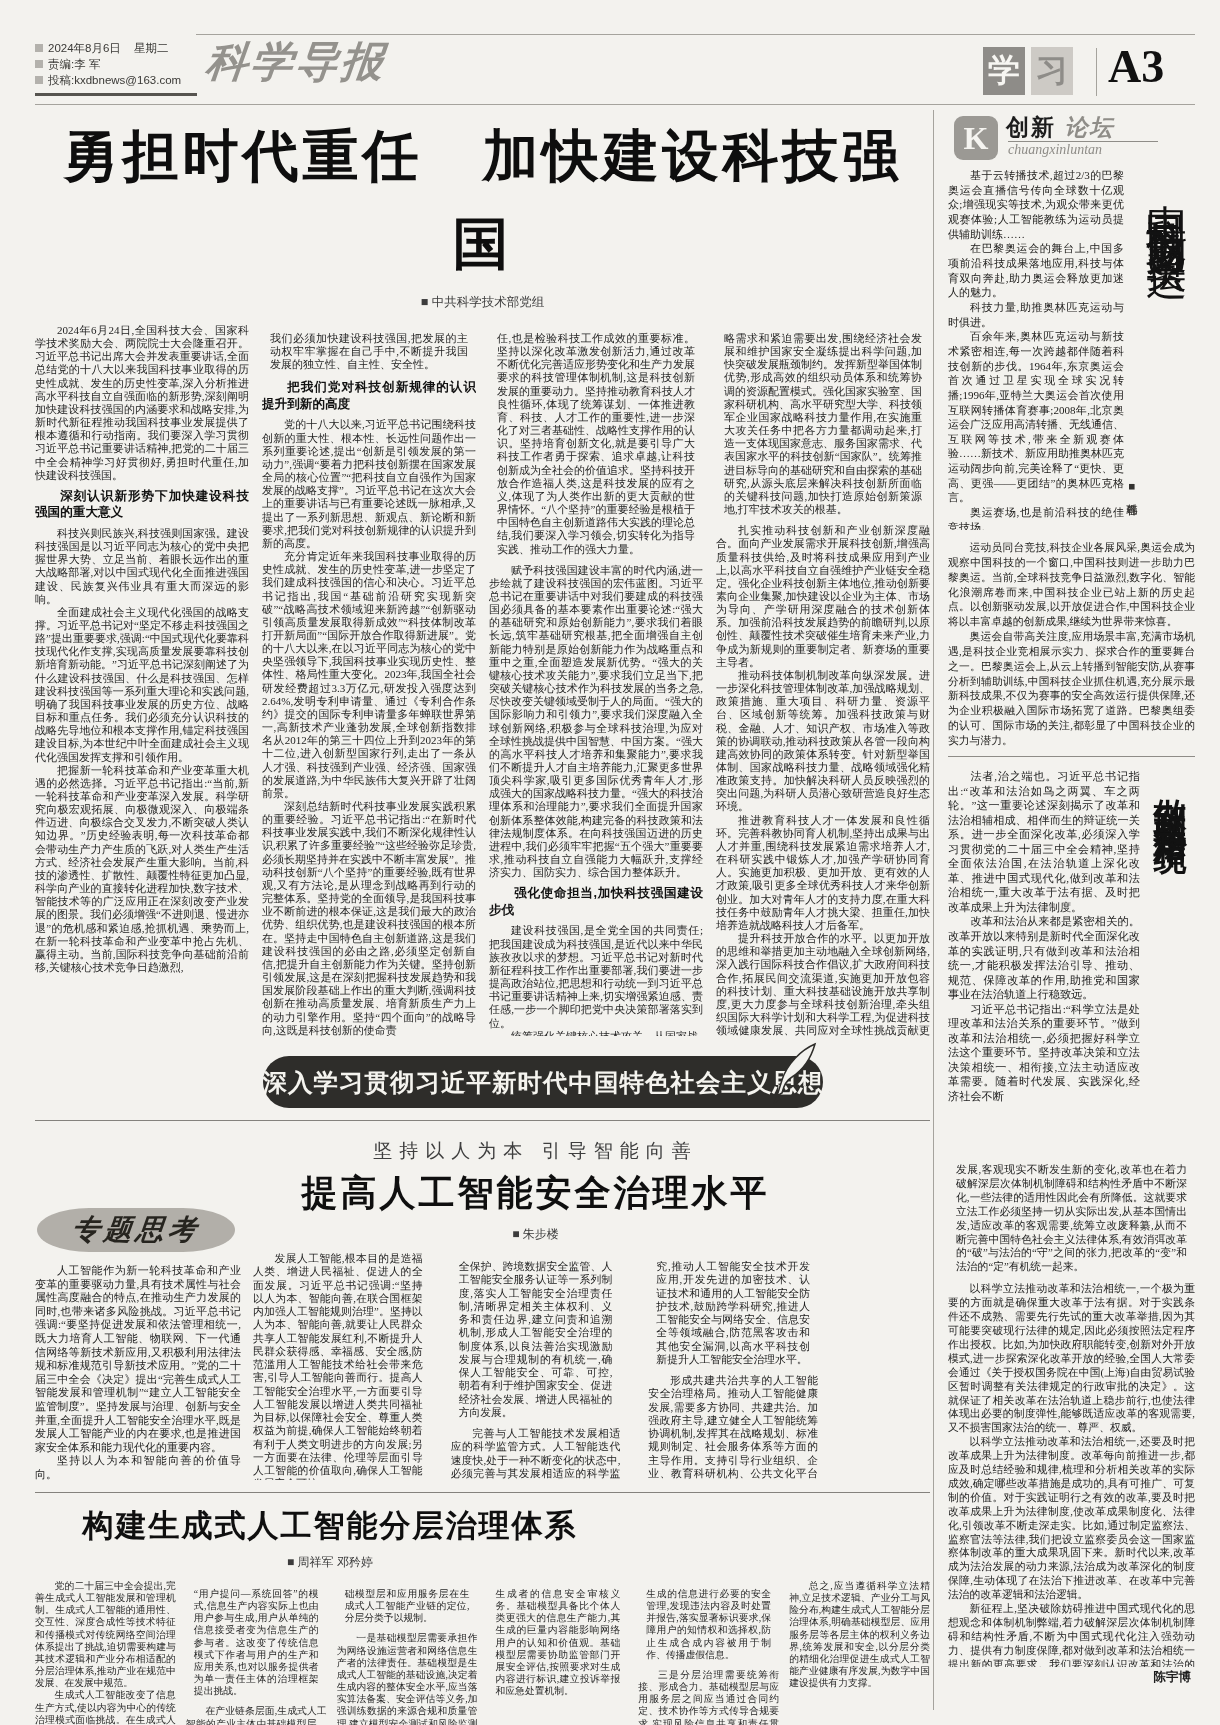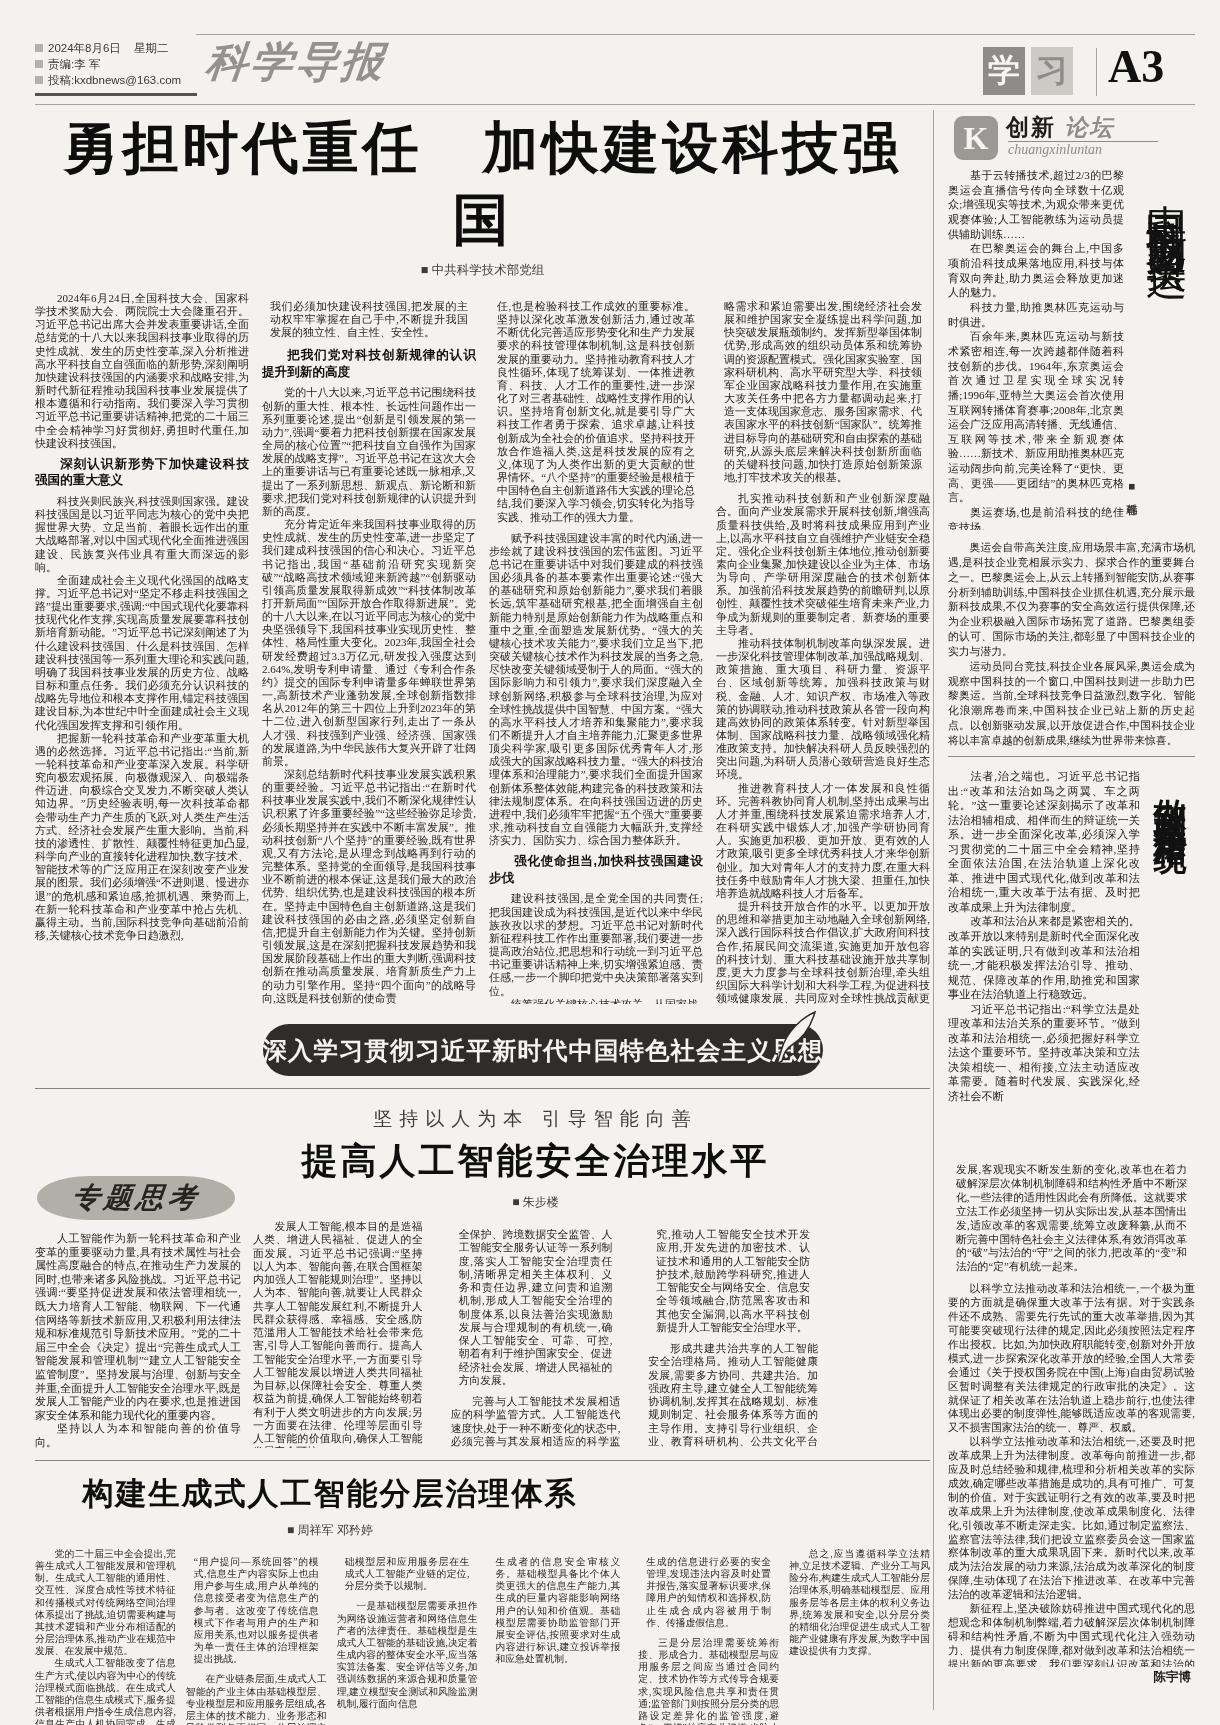--- a/index.html
+++ b/index.html
@@ -18,21 +18,21 @@
             color:#94928d;letter-spacing:3px;transform:skewX(-6deg);}
   .tagbox{position:absolute;top:47px;width:42px;height:48px;display:flex;align-items:center;
           justify-content:center;font-size:32px;font-weight:700;font-family:"Liberation Sans",sans-serif;}
   .tag-a{left:983px;background:#8e8c88;color:#f7f6f2;}
   .tag-b{left:1031px;background:#cdcac5;color:#8e8c88;}
   .pageno{position:absolute;left:1108px;top:40px;font-size:46px;font-weight:700;
           font-family:"Liberation Serif",serif;color:#111;}
 
   
   .main{position:absolute;left:35px;top:112px;width:895px;}
-  .main-hl{font-family:"Liberation Sans",sans-serif;font-weight:900;font-size:56px;line-height:72px;
+  .main-hl{font-family:"Liberation Sans",sans-serif;font-weight:900;font-size:56px;line-height:88px;
            letter-spacing:4px;text-align:center;color:#0e0e0e;}
   .byline{text-align:center;font-family:"Liberation Sans",sans-serif;font-size:12.5px;color:#3c3c3c;margin-top:6px;}
   .cols4{display:flex;gap:13px;margin-top:13px;height:712px;overflow:hidden;}
   .cols4 .col{flex:1;font-size:11px;line-height:13.15px;text-align:justify;color:#242424;overflow:hidden;}
   .p{text-indent:2em;margin:0;}
   .pc{margin:8px;}
   .sh{font-family:"Liberation Sans",sans-serif;font-weight:700;font-size:12.6px;line-height:16.5px;
       margin:6px 0;text-indent:2em;color:#111;}
 
   .banner{position:relative;margin:20px 0 0 228px;width:560px;height:52px;background:#2e2d2a;
@@ -252,22 +252,22 @@
       <div class="sec1-text serifbody">
         <p class="p">基于云转播技术,超过2/3的巴黎奥运会直播信号传向全球数十亿观众;增强现实等技术,为观众带来更优观赛体验;人工智能教练为运动员提供辅助训练……</p>
         <p class="p">在巴黎奥运会的舞台上,中国多项前沿科技成果落地应用,科技与体育双向奔赴,助力奥运会释放更加迷人的魅力。</p>
         <p class="p">科技力量,助推奥林匹克运动与时俱进。</p>
         <p class="p">百余年来,奥林匹克运动与新技术紧密相连,每一次跨越都伴随着科技创新的步伐。1964年,东京奥运会首次通过卫星实现全球实况转播;1996年,亚特兰大奥运会首次使用互联网转播体育赛事;2008年,北京奥运会广泛应用高清转播、无线通信、互联网等技术,带来全新观赛体验……新技术、新应用助推奥林匹克运动阔步向前,完美诠释了“更快、更高、更强——更团结”的奥林匹克格言。</p>
         <p class="p">奥运赛场,也是前沿科技的绝佳竞技场。</p>
       </div>
       <div class="v-title">中国科技助力巴黎奥运</div>
       <div class="v-by">■ 韩春瑶</div>
       <div class="sec1-wide serifbody">
+        <p class="p">运动员同台竞技,科技企业各展风采,奥运会成为观察中国科技的一个窗口,中国科技则进一步助力巴黎奥运。当前,全球科技竞争日益激烈,数字化、智能化浪潮席卷而来,中国科技企业已站上新的历史起点。以创新驱动发展,以开放促进合作,中国科技企业将以丰富卓越的创新成果,继续为世界带来惊喜。</p>
         <p class="p">奥运会自带高关注度,应用场景丰富,充满市场机遇,是科技企业竞相展示实力、探求合作的重要舞台之一。巴黎奥运会上,从云上转播到智能安防,从赛事分析到辅助训练,中国科技企业抓住机遇,充分展示最新科技成果,不仅为赛事的安全高效运行提供保障,还为企业积极融入国际市场拓宽了道路。巴黎奥组委的认可、国际市场的关注,都彰显了中国科技企业的实力与潜力。</p>
-        <p class="p">运动员同台竞技,科技企业各展风采,奥运会成为观察中国科技的一个窗口,中国科技则进一步助力巴黎奥运。当前,全球科技竞争日益激烈,数字化、智能化浪潮席卷而来,中国科技企业已站上新的历史起点。以创新驱动发展,以开放促进合作,中国科技企业将以丰富卓越的创新成果,继续为世界带来惊喜。</p>
       </div>
     </div>
 
     <div class="strip-div"></div>
 
     <div class="sec2">
       <div class="sec2-row">
         <div class="sec2-text">
           <p class="p">法者,治之端也。习近平总书记指出:“改革和法治如鸟之两翼、车之两轮。”这一重要论述深刻揭示了改革和法治相辅相成、相伴而生的辩证统一关系。进一步全面深化改革,必须深入学习贯彻党的二十届三中全会精神,坚持全面依法治国,在法治轨道上深化改革、推进中国式现代化,做到改革和法治相统一,重大改革于法有据、及时把改革成果上升为法律制度。</p>
           <p class="p">改革和法治从来都是紧密相关的。改革开放以来特别是新时代全面深化改革的实践证明,只有做到改革和法治相统一,才能积极发挥法治引导、推动、规范、保障改革的作用,助推党和国家事业在法治轨道上行稳致远。</p>

